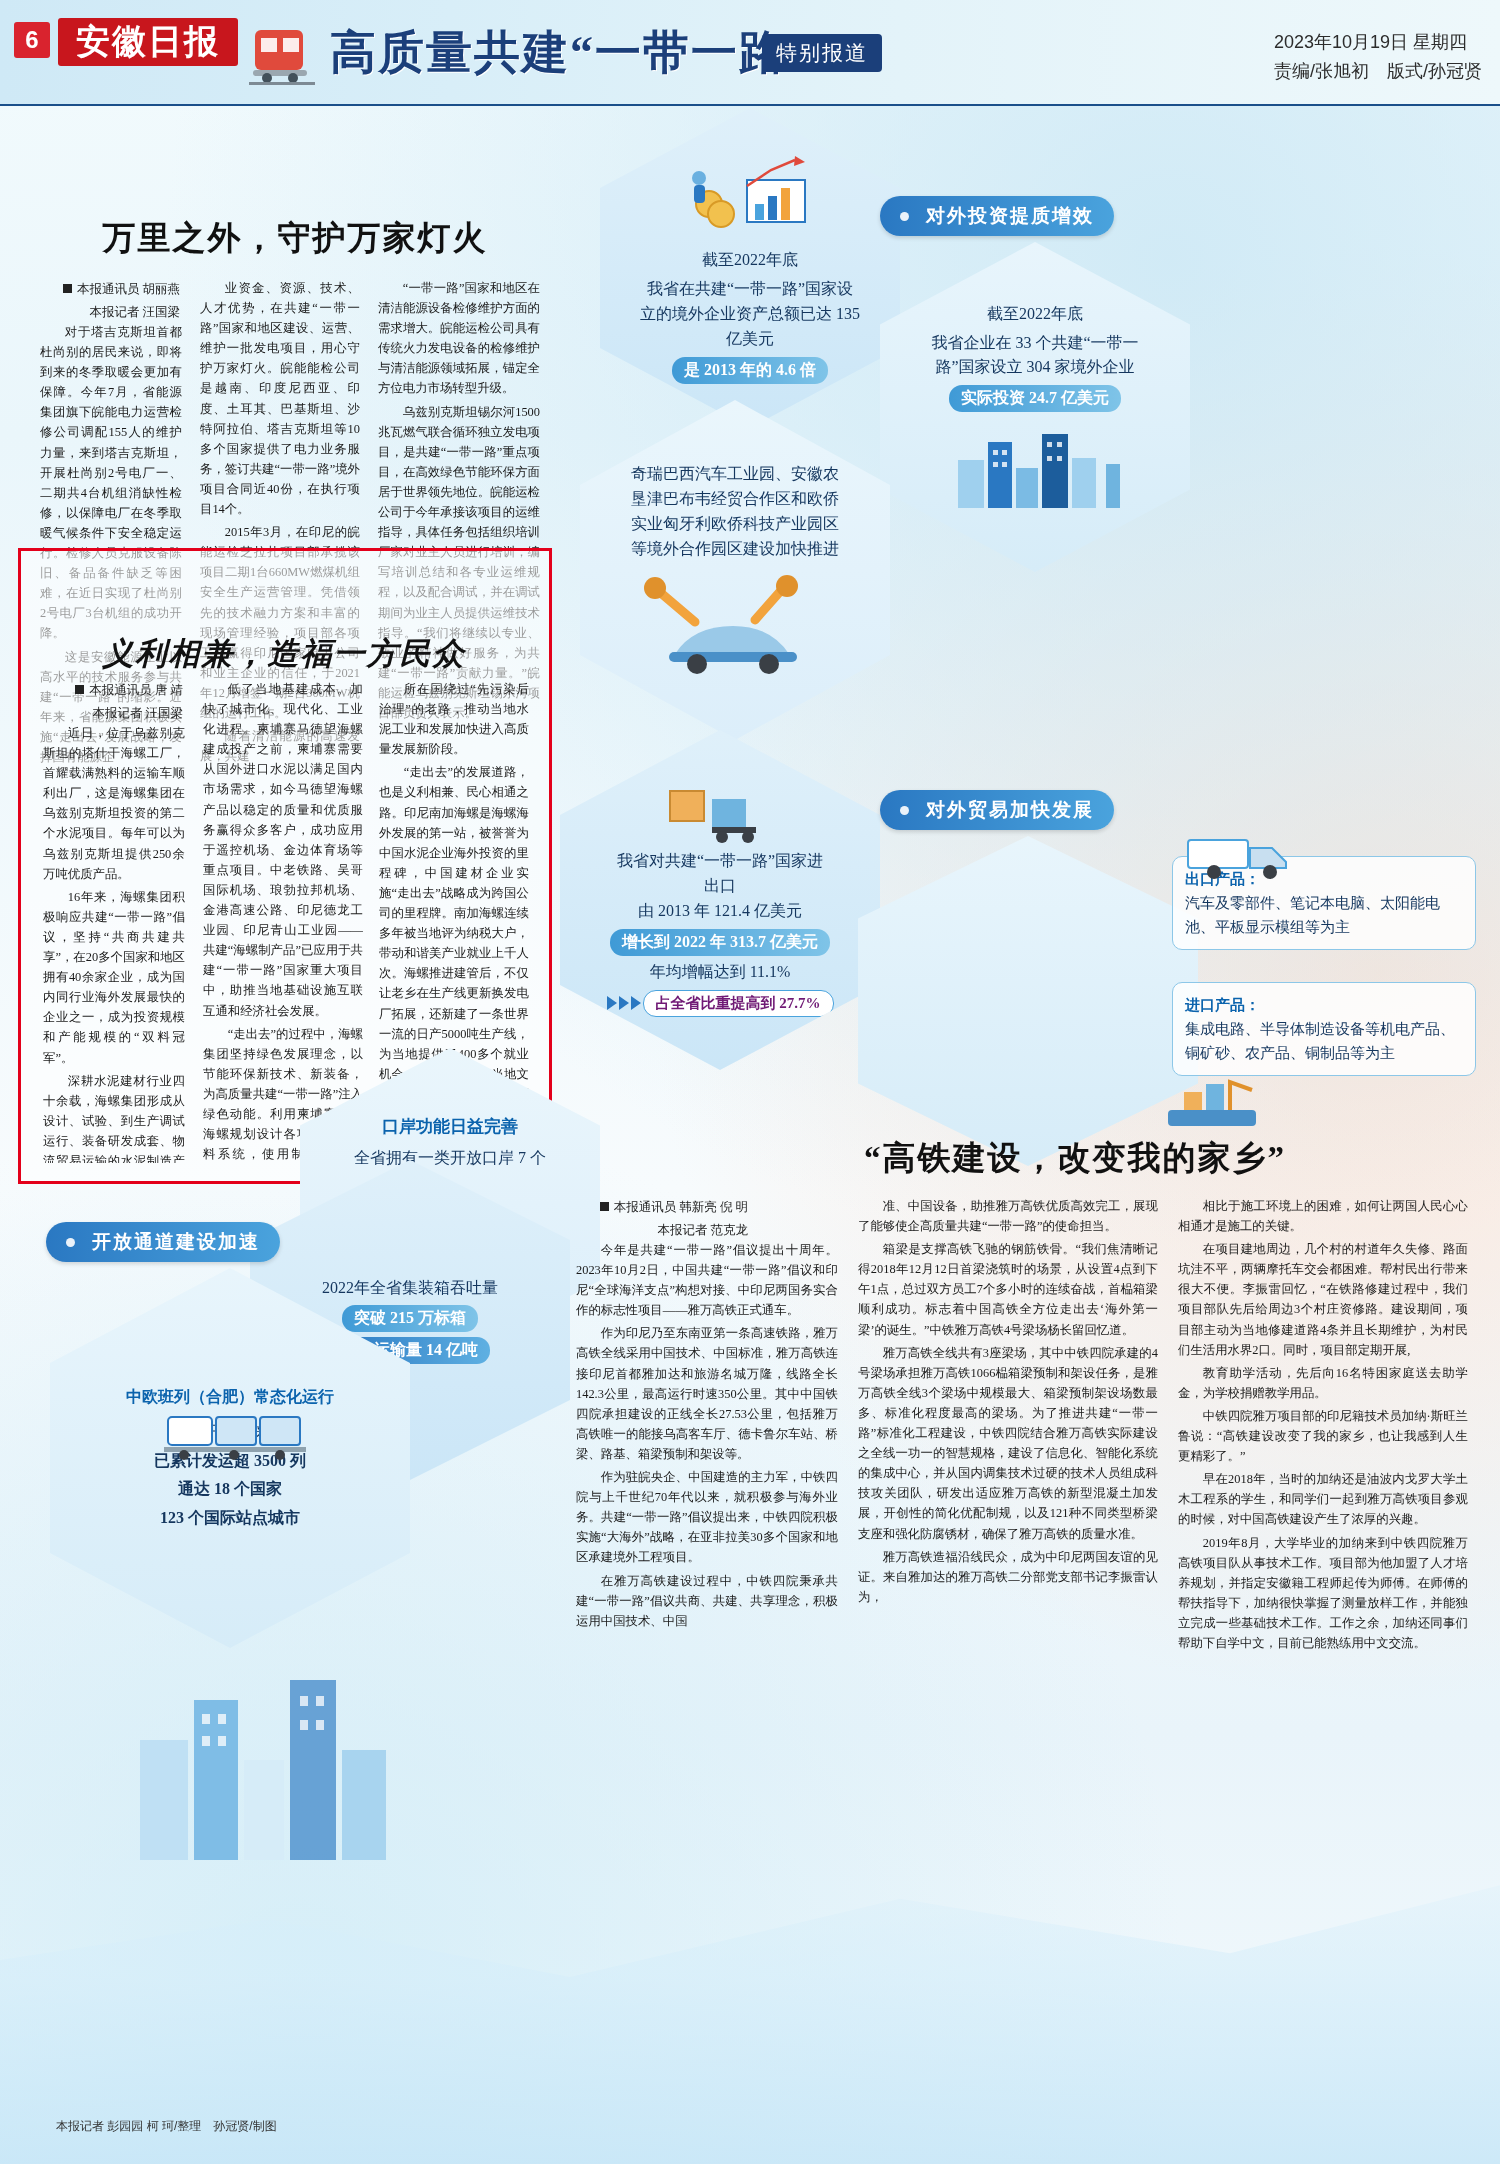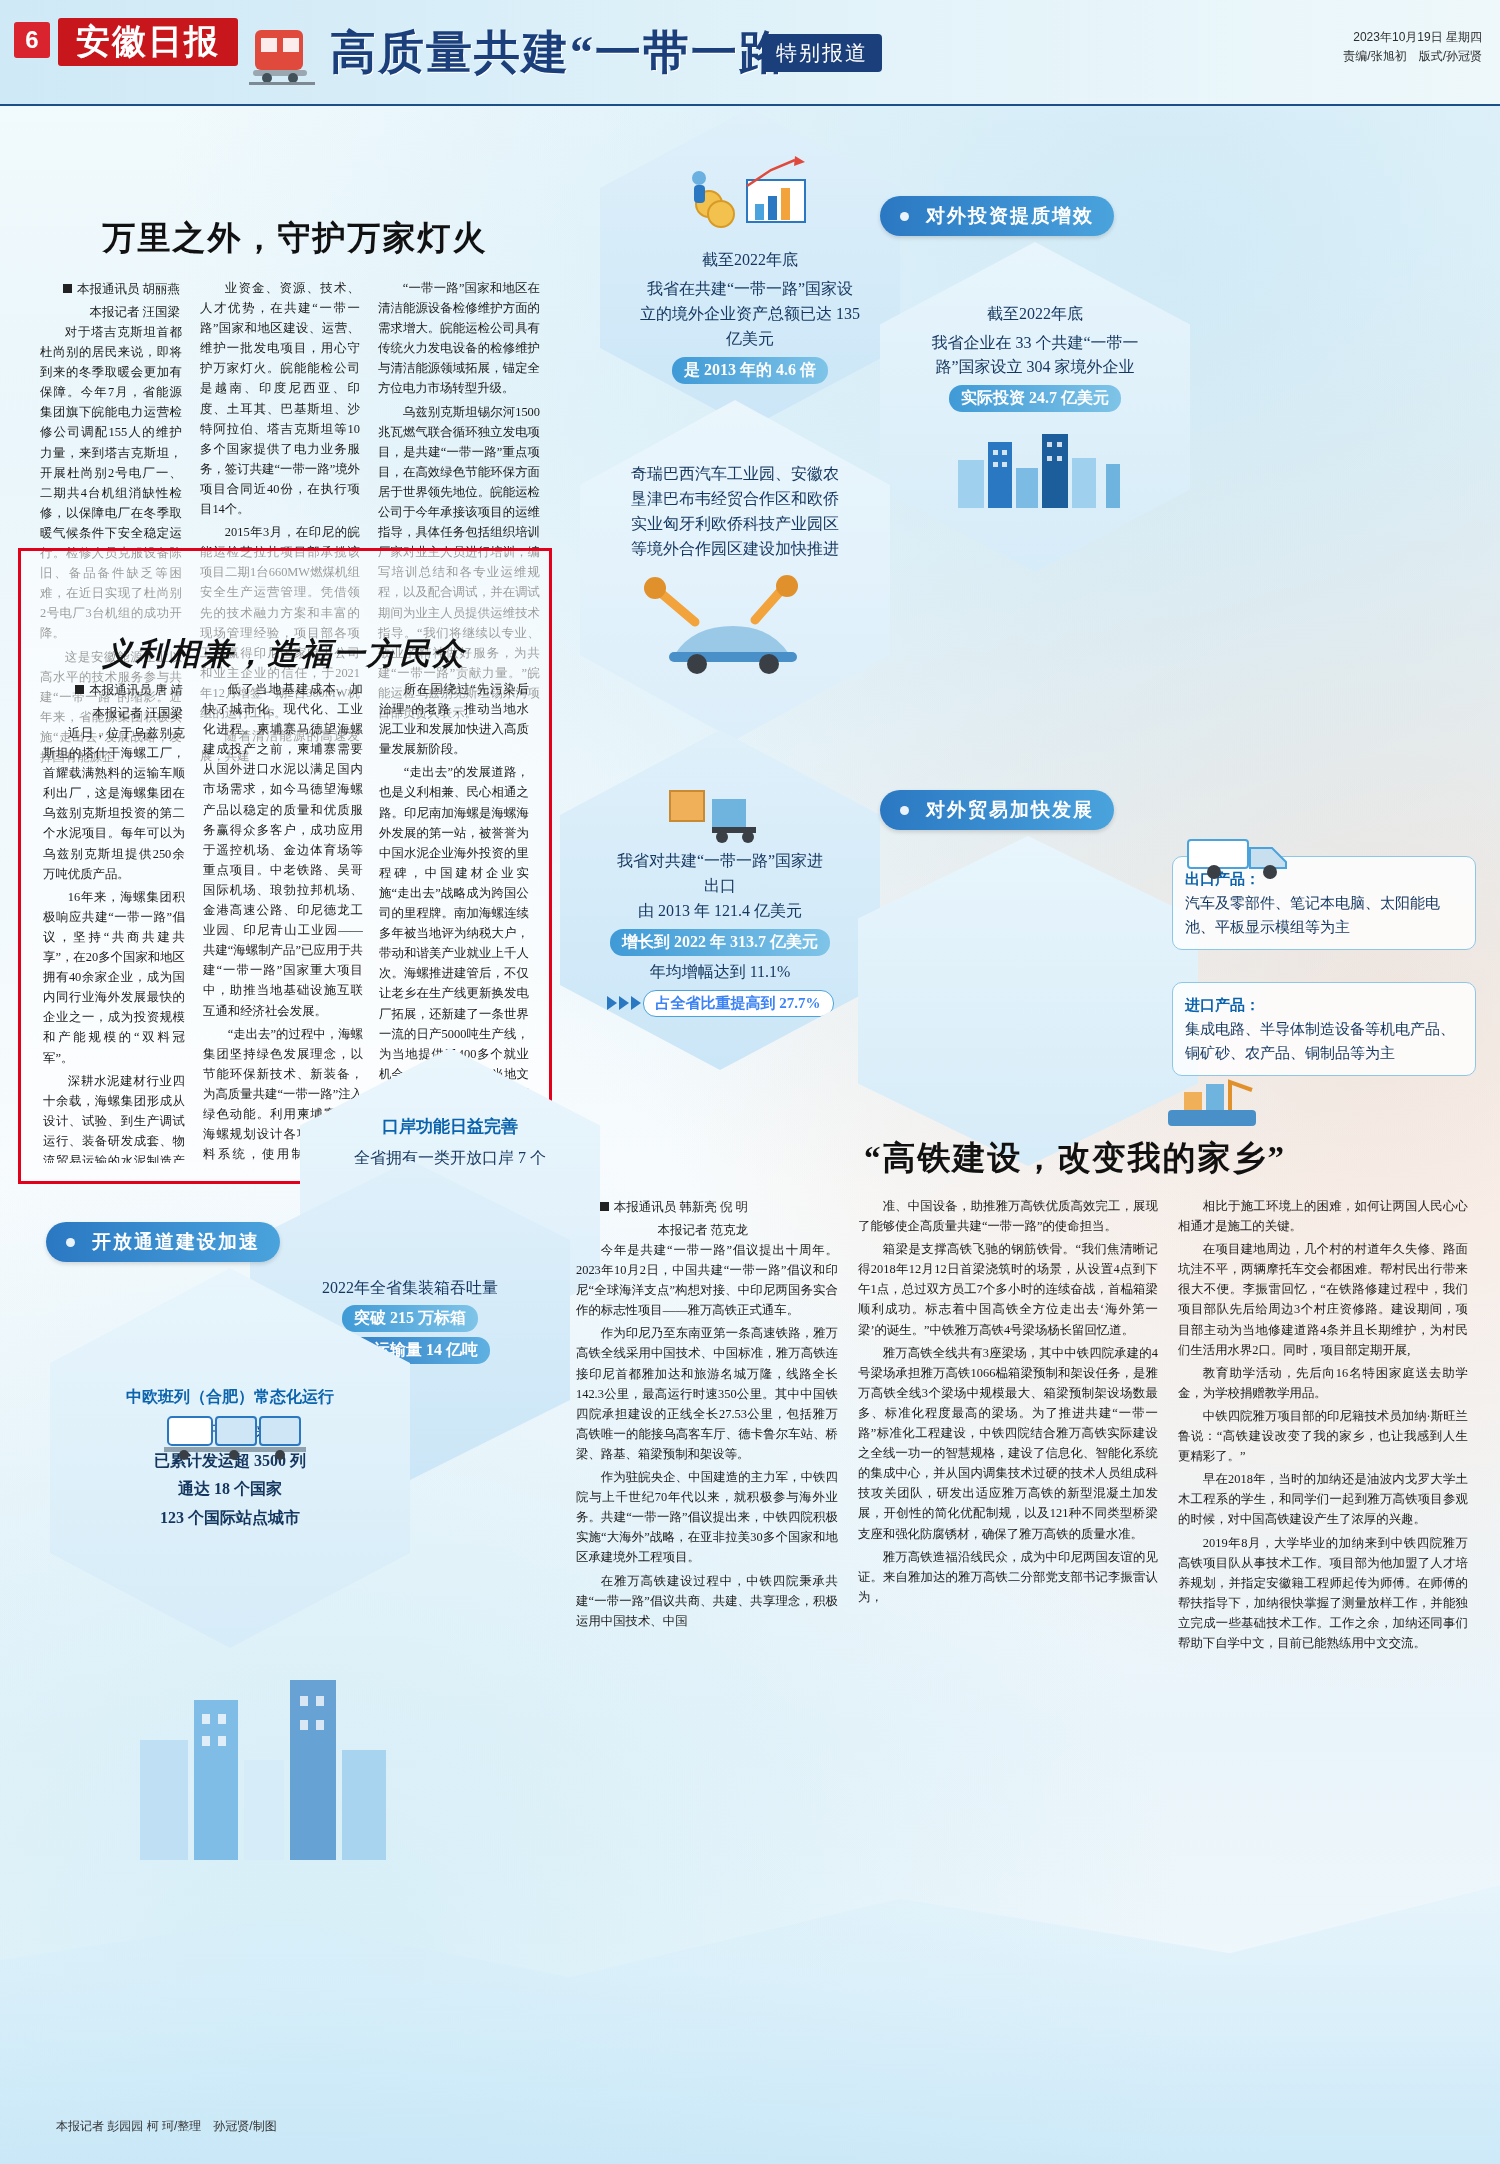--- a/index.html
+++ b/index.html
@@ -39,22 +39,22 @@
   .main-title{
     position:absolute;left:330px;top:22px;
     font-size:46px;font-weight:bold;color:#1b3f7a;letter-spacing:2px;
     text-shadow:1px 1px 0 #fff;
   }
   .special-tag{
     position:absolute;left:762px;top:34px;
     background:#1b3f7a;color:#fff;font-size:21px;padding:5px 14px;border-radius:4px;letter-spacing:2px;
   }
   .date-line{
-    position:absolute;right:18px;top:28px;text-align:right;
-    font-size:12px;color:#2c2c2c;line-height:1.6;
+    position:absolute;right:18px;top:28px;
+    font-size:18px;color:#2c2c2c;line-height:1.6;
     font-family:"Liberation Sans",sans-serif;
   }
   .deco-train{
     position:absolute;left:243px;top:12px;width:80px;height:80px;
   }
   
   .headline1{
     position:absolute;left:60px;top:216px;width:470px;
     text-align:center;font-size:33px;font-weight:bold;color:#111;letter-spacing:2px;
   }
@@ -99,21 +99,21 @@
     box-shadow:0 2px 4px rgba(0,0,0,0.15);
     gap:8px;
   }
   .pill .dot{width:9px;height:9px;border-radius:50%;background:#fff;margin-right:9px;opacity:.9;}
   .stat{font-size:16px;line-height:1.55;color:#14365e;}
   .hl-bar{
     display:inline-block;background:linear-gradient(90deg,#3f9ad6,#7fc4e8);
     color:#fff;padding:3px 12px;border-radius:13px;font-size:16px;font-weight:bold;margin-top:5px;
   }
   .hl-bar2{
-    display:inline-block;background:#fff;border:1.5px solid #4aa3dd;color:#3b82f6;
+    display:inline-block;background:#fff;border:1.5px solid #4aa3dd;color:#701a75;
     padding:3px 12px;border-radius:13px;font-size:15px;font-weight:bold;margin-top:5px;
   }
   .box-card{
     position:absolute;background:rgba(255,255,255,0.82);
     border:1.5px solid #8cc7e8;border-radius:10px;
     padding:10px 12px;font-size:15px;line-height:1.6;color:#14365e;
   }
   .box-card .t{font-weight:bold;color:#0b63ad;}
   .headline3{
     position:absolute;left:680px;top:1136px;width:790px;text-align:center;

